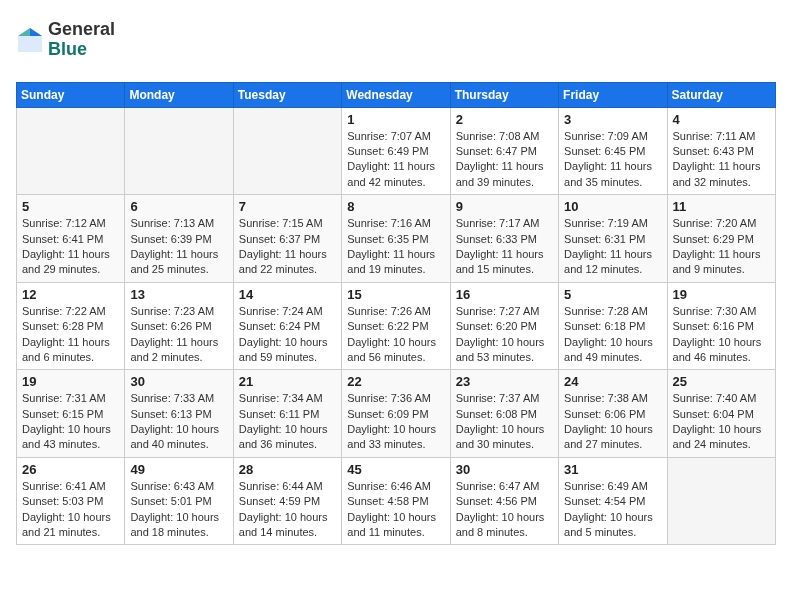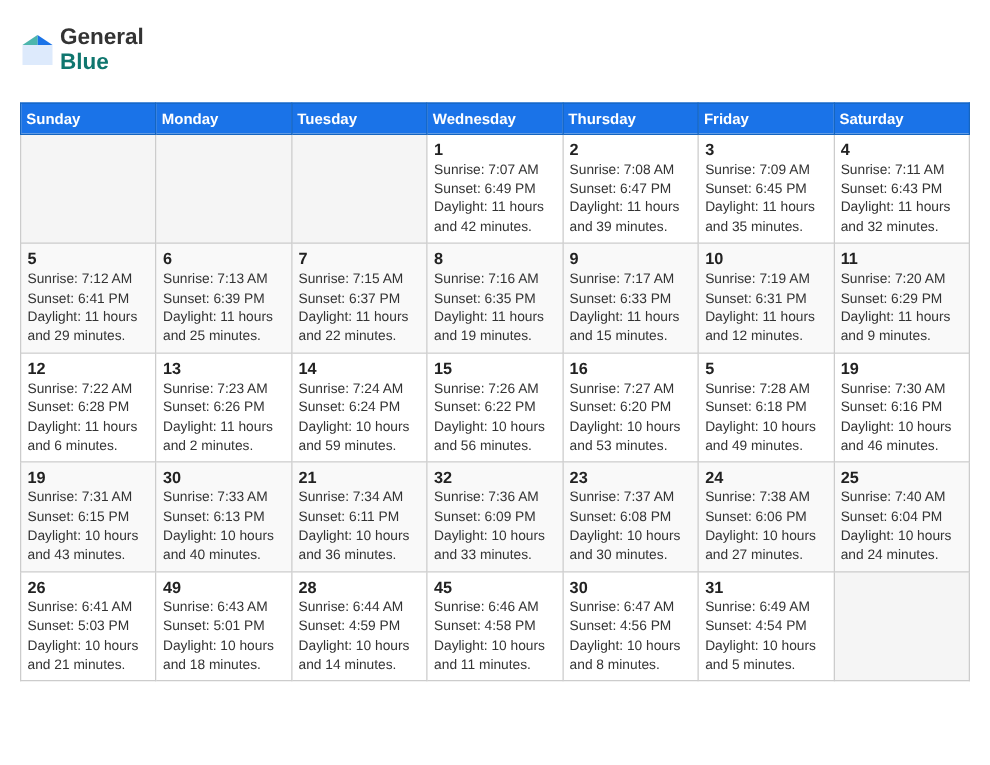--- a/index.html
+++ b/index.html
@@ -218,21 +218,21 @@
         </td>
         <td>
           <div class="day-number">30</div>
           <div class="day-info">Sunrise: 7:33 AM<br>Sunset: 6:13 PM<br>Daylight: 10 hours and 40 minutes.</div>
         </td>
         <td>
           <div class="day-number">21</div>
           <div class="day-info">Sunrise: 7:34 AM<br>Sunset: 6:11 PM<br>Daylight: 10 hours and 36 minutes.</div>
         </td>
         <td>
-          <div class="day-number">32</div>
+          <div class="day-number">22</div>
           <div class="day-info">Sunrise: 7:36 AM<br>Sunset: 6:09 PM<br>Daylight: 10 hours and 33 minutes.</div>
         </td>
         <td>
           <div class="day-number">23</div>
           <div class="day-info">Sunrise: 7:37 AM<br>Sunset: 6:08 PM<br>Daylight: 10 hours and 30 minutes.</div>
         </td>
         <td>
           <div class="day-number">24</div>
           <div class="day-info">Sunrise: 7:38 AM<br>Sunset: 6:06 PM<br>Daylight: 10 hours and 27 minutes.</div>
         </td>

